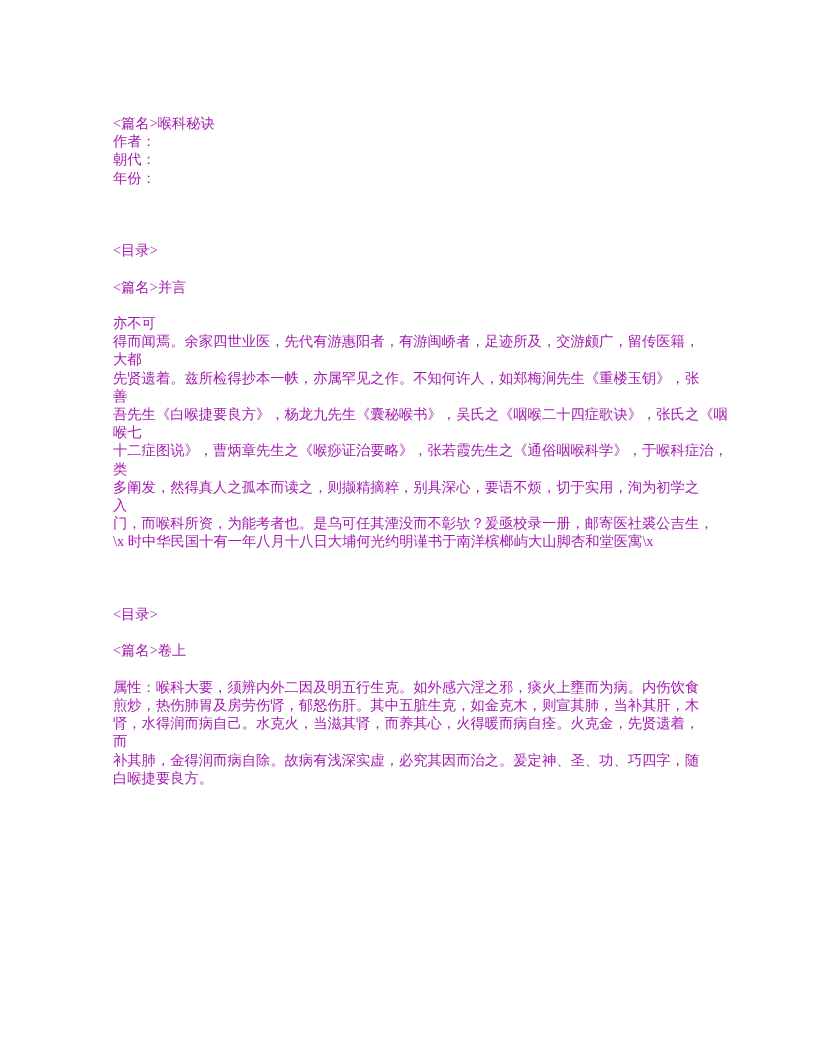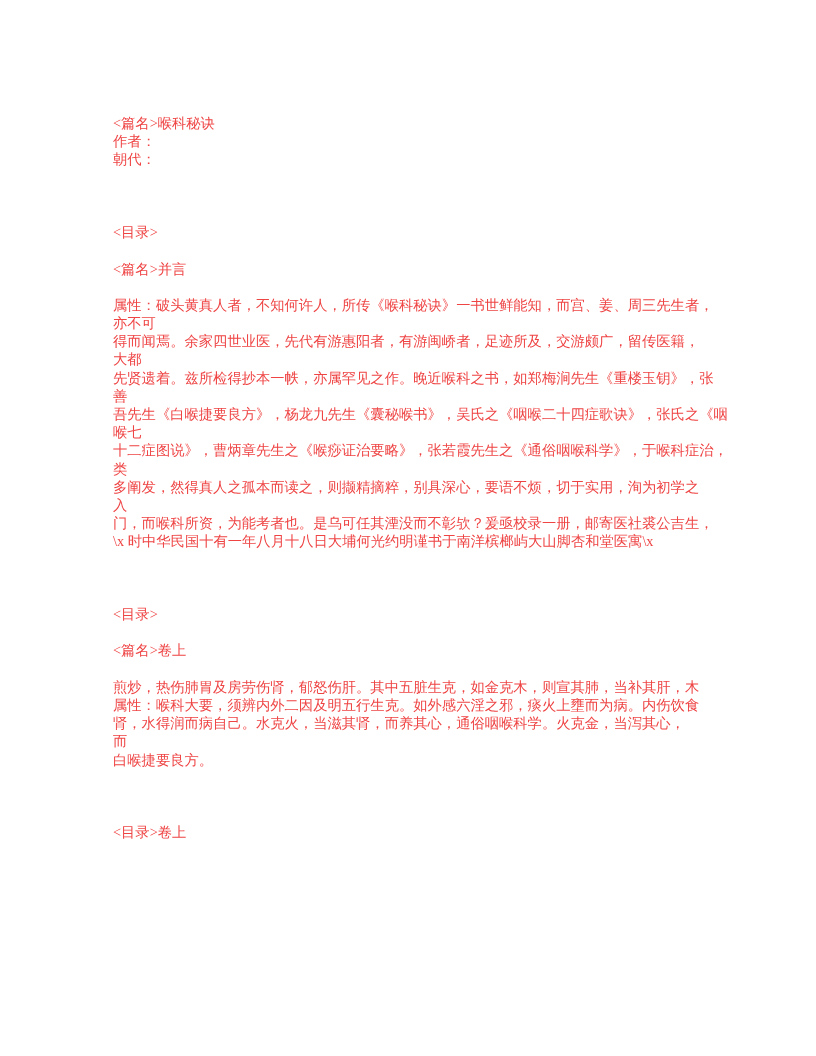--- a/index.html
+++ b/index.html
@@ -4,21 +4,21 @@
 <style>
   * { margin: 0; padding: 0; box-sizing: border-box; }
   html, body { background: #ffffff; }
   .page {
     position: relative;
     width: 816px;
     height: 1056px;
     background: #ffffff;
     overflow: hidden;
     font-family: "Liberation Serif", "DejaVu Serif", serif;
-    color: #ef4444;
+    color: #a21caf;
   }
   .textcol {
     position: absolute;
     left: 113px;
     top: 114px;
     width: 612px;
     font-size: 14.3px;
     line-height: 18.2px;
   }
   .line {
@@ -28,60 +28,60 @@
 </style>
 </head>
 <body>
 
 <div class="page">
   <div class="textcol">
 
     <div class="line">&lt;篇名&gt;喉科秘诀</div>
     <div class="line">作者：</div>
     <div class="line">朝代：</div>
+    <div class="line">年份：</div>
 
     <div class="line"></div>
     <div class="line"></div>
     <div class="line"></div>
 
     <div class="line">&lt;目录&gt;</div>
     <div class="line"></div>
     <div class="line">&lt;篇名&gt;并言</div>
     <div class="line"></div>
 
-    <div class="line">属性：破头黄真人者，不知何许人，所传《喉科秘诀》一书世鲜能知，而宫、姜、周三先生者，</div>
     <div class="line">亦不可</div>
     <div class="line">得而闻焉。余家四世业医，先代有游惠阳者，有游闽峤者，足迹所及，交游颇广，留传医籍，</div>
     <div class="line">大都</div>
-    <div class="line">先贤遗着。兹所检得抄本一帙，亦属罕见之作。晚近喉科之书，如郑梅涧先生《重楼玉钥》，张</div>
+    <div class="line">先贤遗着。兹所检得抄本一帙，亦属罕见之作。不知何许人，如郑梅涧先生《重楼玉钥》，张</div>
     <div class="line">善</div>
     <div class="line">吾先生《白喉捷要良方》，杨龙九先生《囊秘喉书》，吴氏之《咽喉二十四症歌诀》，张氏之《咽</div>
     <div class="line">喉七</div>
     <div class="line">十二症图说》，曹炳章先生之《喉痧证治要略》，张若霞先生之《通俗咽喉科学》，于喉科症治，</div>
     <div class="line">类</div>
     <div class="line">多阐发，然得真人之孤本而读之，则撷精摘粹，别具深心，要语不烦，切于实用，洵为初学之</div>
     <div class="line">入</div>
     <div class="line">门，而喉科所资，为能考者也。是乌可任其湮没而不彰欤？爰亟校录一册，邮寄医社裘公吉生，</div>
     <div class="line">\x 时中华民国十有一年八月十八日大埔何光约明谨书于南洋槟榔屿大山脚杏和堂医寓\x</div>
 
     <div class="line"></div>
     <div class="line"></div>
     <div class="line"></div>
 
     <div class="line">&lt;目录&gt;</div>
     <div class="line"></div>
     <div class="line">&lt;篇名&gt;卷上</div>
     <div class="line"></div>
 
+    <div class="line">属性：喉科大要，须辨内外二因及明五行生克。如外感六淫之邪，痰火上壅而为病。内伤饮食</div>
     <div class="line">煎炒，热伤肺胃及房劳伤肾，郁怒伤肝。其中五脏生克，如金克木，则宣其肺，当补其肝，木</div>
-    <div class="line">属性：喉科大要，须辨内外二因及明五行生克。如外感六淫之邪，痰火上壅而为病。内伤饮食</div>
-    <div class="line">肾，水得润而病自己。水克火，当滋其肾，而养其心，通俗咽喉科学。火克金，当泻其心，</div>
+    <div class="line">肾，水得润而病自己。水克火，当滋其肾，而养其心，火得暖而病自痊。火克金，先贤遗着，</div>
     <div class="line">而</div>
+    <div class="line">补其肺，金得润而病自除。故病有浅深实虚，必究其因而治之。爰定神、圣、功、巧四字，随</div>
     <div class="line">白喉捷要良方。</div>
 
     <div class="line"></div>
     <div class="line"></div>
     <div class="line"></div>
 
-    <div class="line">&lt;目录&gt;卷上</div>
 
   </div>
 </div>
 
 </body></html>

